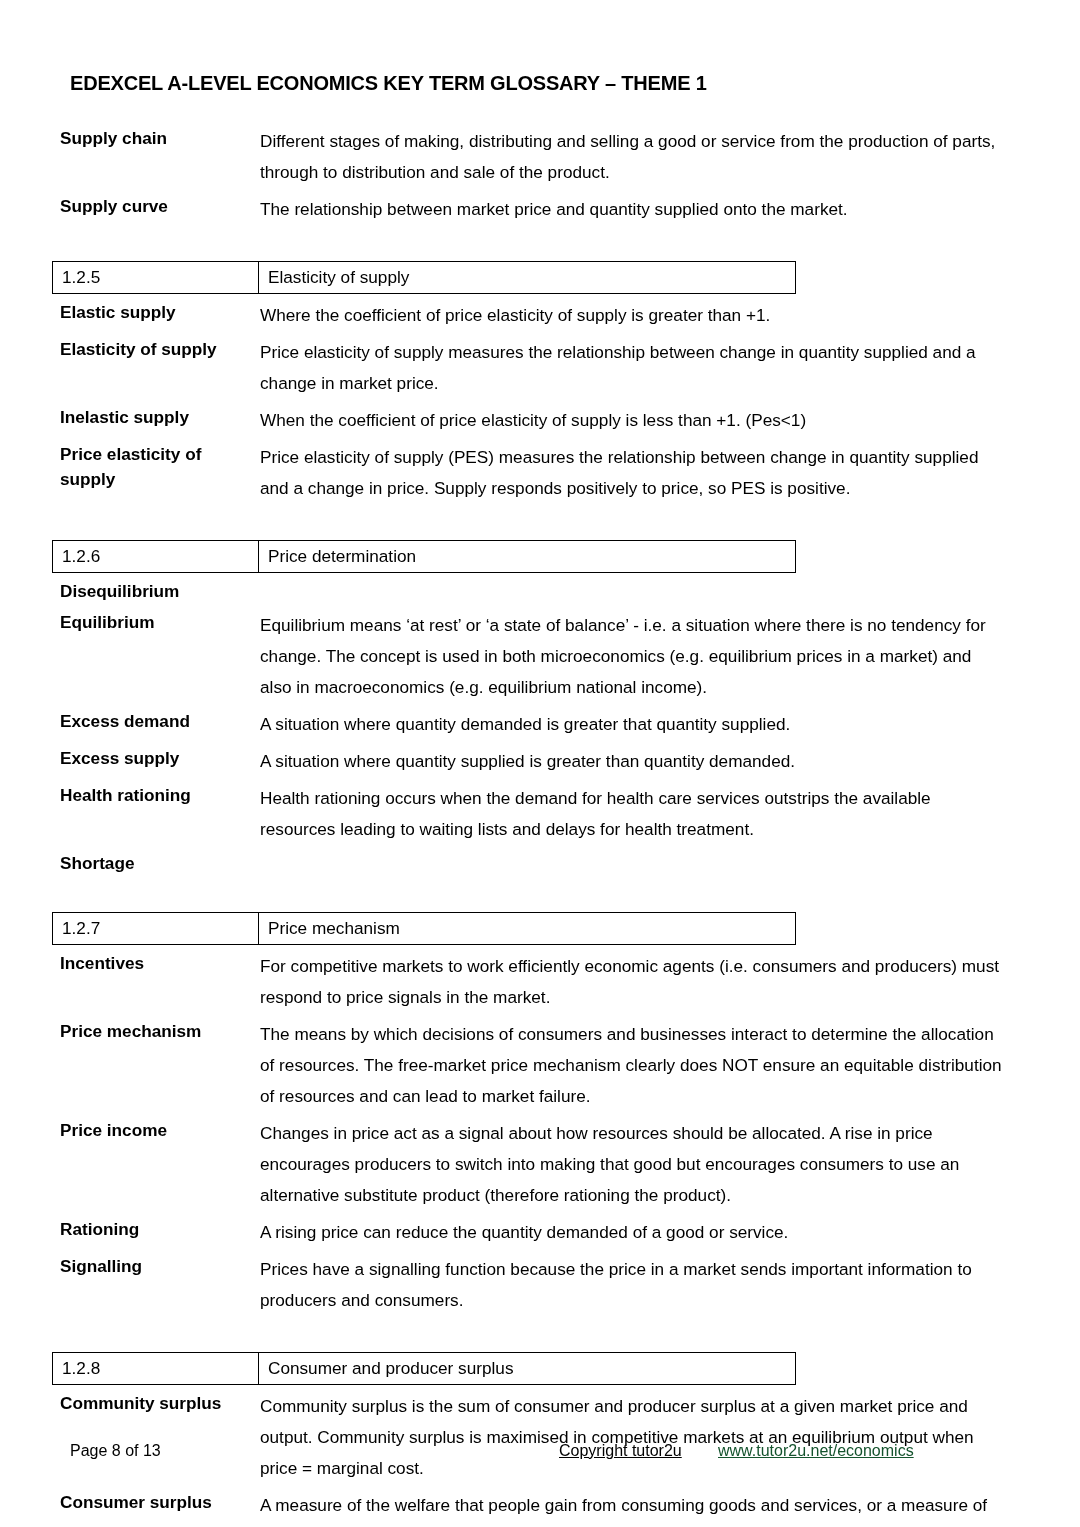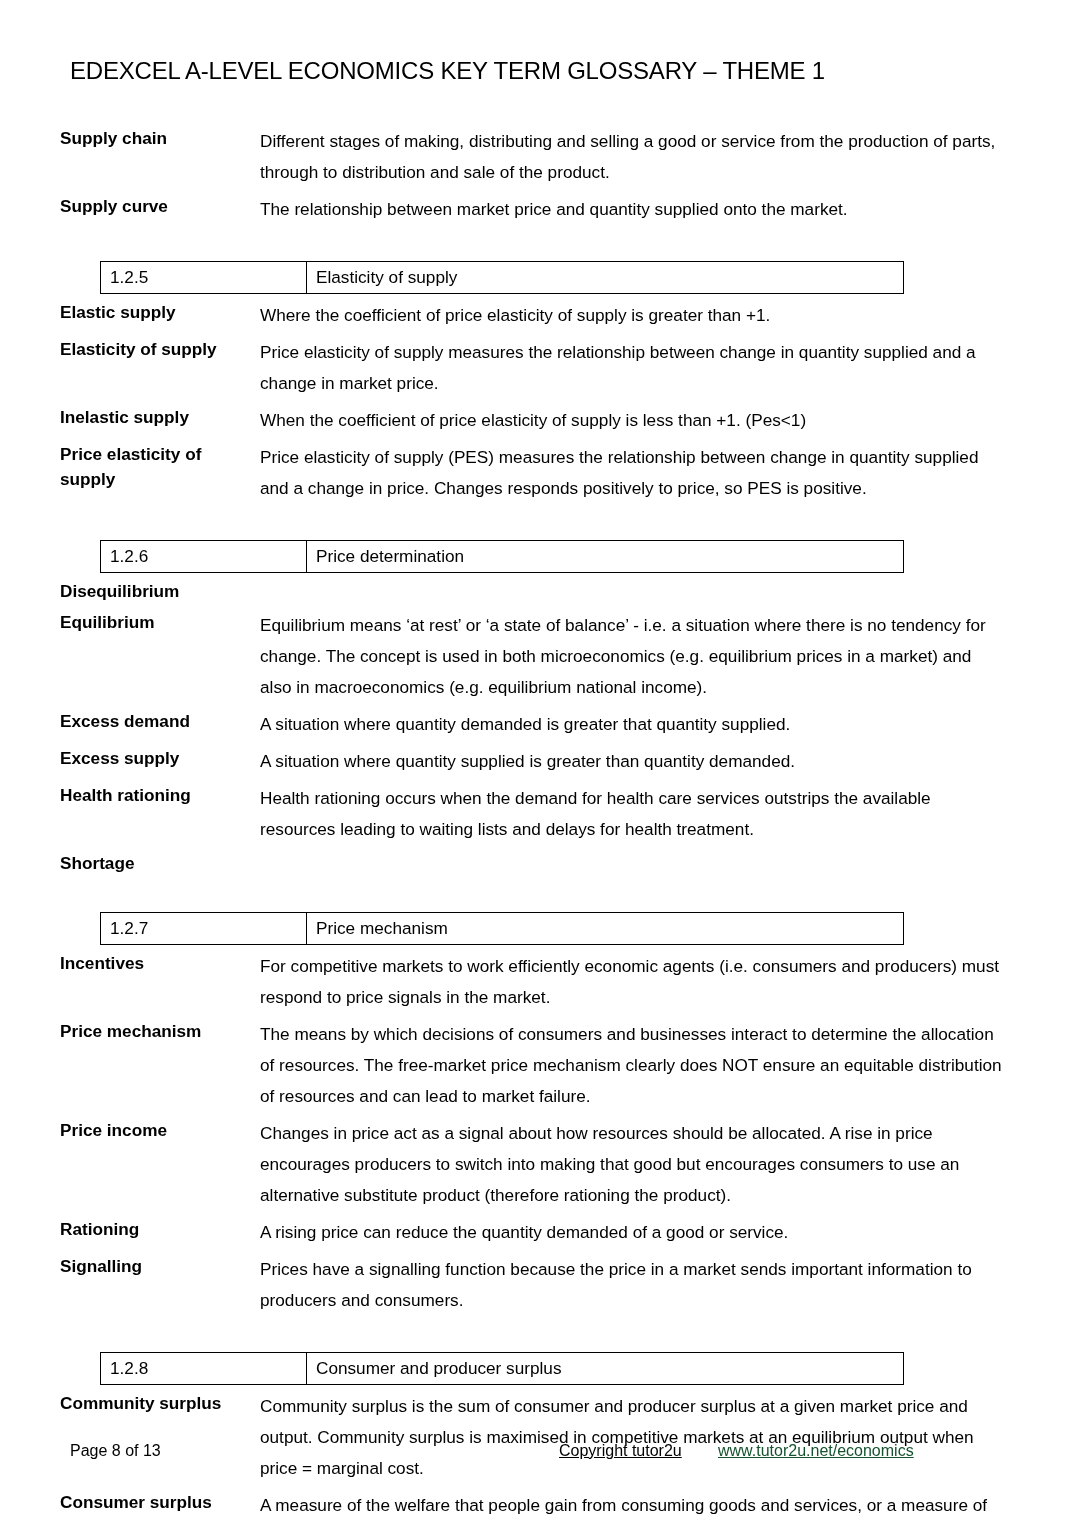--- a/index.html
+++ b/index.html
@@ -20,23 +20,23 @@
     width: 1080px;
     height: 1527px;
     box-sizing: border-box;
     padding: 0;
   }
 
   
   .doc-title {
     position: absolute;
     left: 70px;
-    top: 57px;
-    font-size: 24px;
-    font-weight: normal;
+    top: 72px;
+    font-size: 20px;
+    font-weight: bold;
     letter-spacing: -0.2px;
     white-space: nowrap;
   }
 
   
   .content {
     position: absolute;
     left: 52px;
     top: 126px;
     width: 955px;
@@ -62,23 +62,22 @@
     font-size: 17.2px;
     line-height: 31px;
     padding-right: 4px;
   }
 
   
   .section-box {
     display: flex;
     border: 1.6px solid #000000;
     box-sizing: border-box;
-    width: 804px;
+    width: 744px;
     margin-bottom: 6px;
-    margin-left: 48px;
   }
   .section-code {
     width: 206px;
     flex: 0 0 206px;
     border-right: 1.6px solid #000000;
     box-sizing: border-box;
     padding: 4px 0 5px 9px;
     font-size: 17.2px;
     line-height: 22px;
   }
@@ -157,21 +156,21 @@
         <div class="gloss-row">
           <div class="gloss-term">Elasticity of supply</div>
           <div class="gloss-def">Price elasticity of supply measures the relationship between change in quantity supplied and a change in market price.</div>
         </div>
         <div class="gloss-row">
           <div class="gloss-term">Inelastic supply</div>
           <div class="gloss-def">When the coefficient of price elasticity of supply is less than +1. (Pes&lt;1)</div>
         </div>
         <div class="gloss-row">
           <div class="gloss-term">Price elasticity of supply</div>
-          <div class="gloss-def">Price elasticity of supply (PES) measures the relationship between change in quantity supplied and a change in price. Changes responds positively to price, so PES is positive.</div>
+          <div class="gloss-def">Price elasticity of supply (PES) measures the relationship between change in quantity supplied and a change in price. Supply responds positively to price, so PES is positive.</div>
         </div>
         <div class="block-gap-lg"></div>
         <div class="section-box">
           <div class="section-code">1.2.6</div>
           <div class="section-name">Price determination</div>
         </div>
         <div class="gloss-row">
           <div class="gloss-term">Disequilibrium</div>
         </div>
         <div class="gloss-row">

